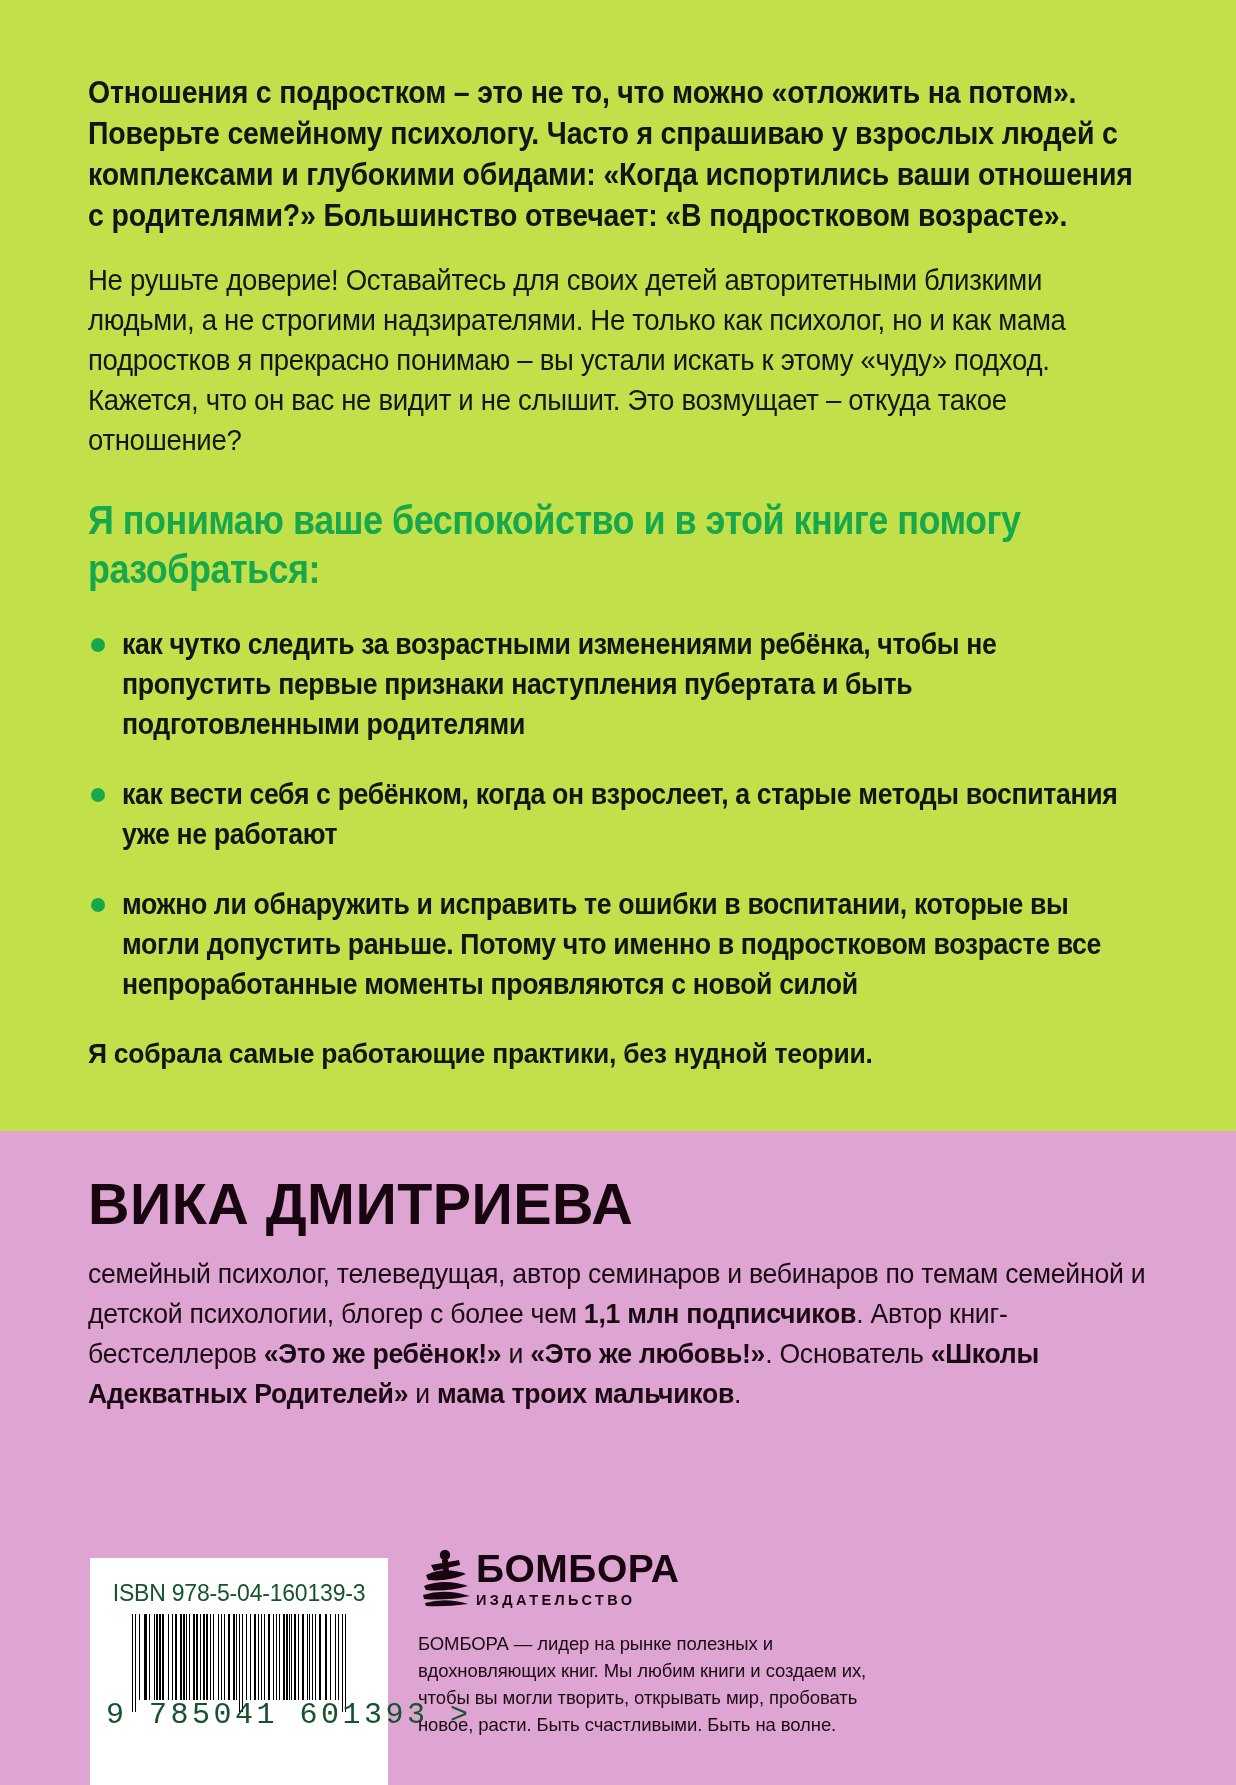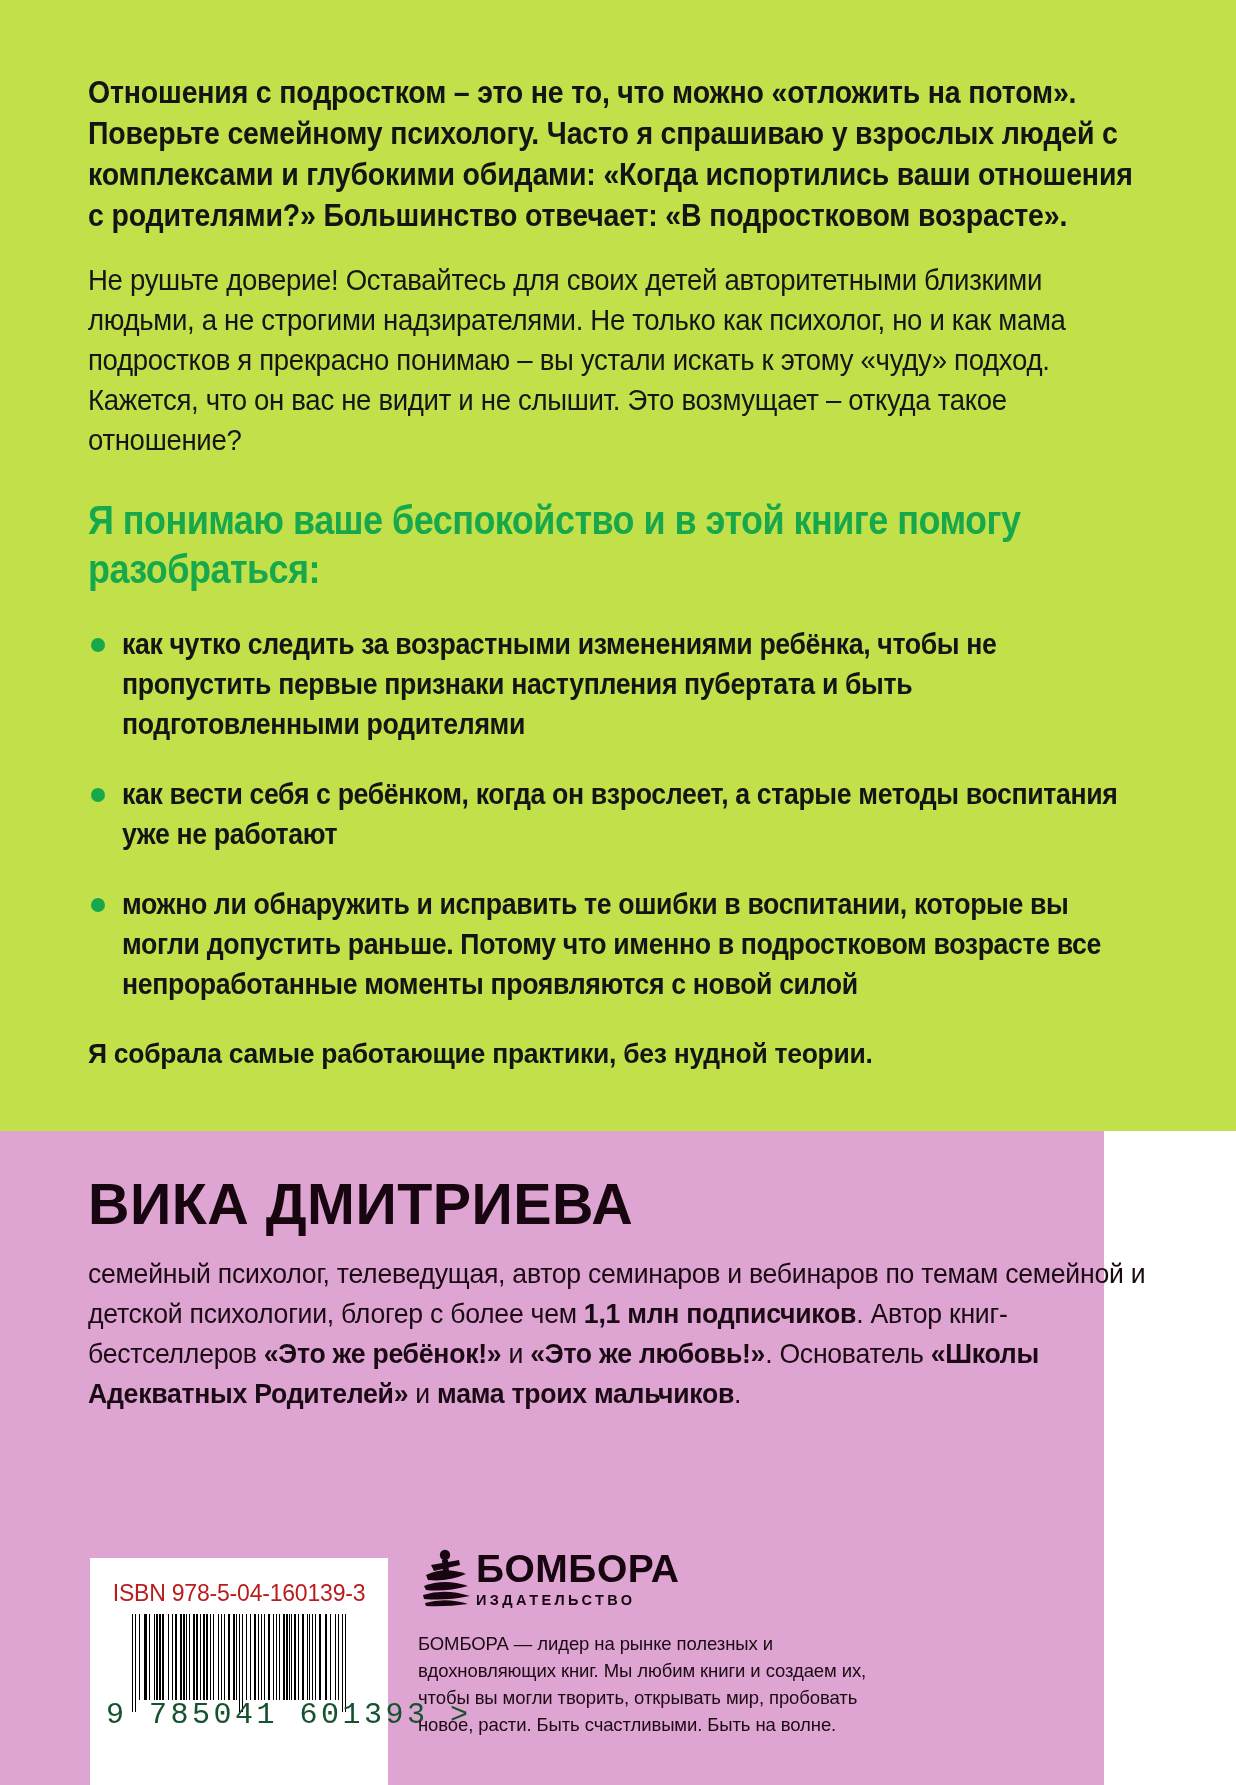--- a/index.html
+++ b/index.html
@@ -110,21 +110,21 @@
     transform-origin: left top;
     margin: 10px 0 0 0;
     width: 1130px;
   }
 
   
   .pink-panel {
     position: absolute;
     left: 0;
     top: 1131px;
-    width: 1104px;
+    width: 1236px;
     height: 654px;
     background: #dfa5d2;
     box-sizing: border-box;
     padding: 42px 118px 0 88px;
   }
 
   .author-name {
     font-family: "Liberation Sans", sans-serif;
     font-weight: 700;
     font-size: 58px;
@@ -161,21 +161,21 @@
   }
   .isbn-text {
     position: absolute;
     left: 0;
     top: 22px;
     width: 298px;
     text-align: center;
     font-family: "Liberation Sans", sans-serif;
     font-size: 23px;
     letter-spacing: -0.2px;
-    color: #b91c1c;
+    color: #14532d;
   }
   .barcode-bars {
     position: absolute;
     left: 42px;
     top: 56px;
     width: 214px;
     height: 98px;
     display: flex;
     align-items: flex-start;
   }

